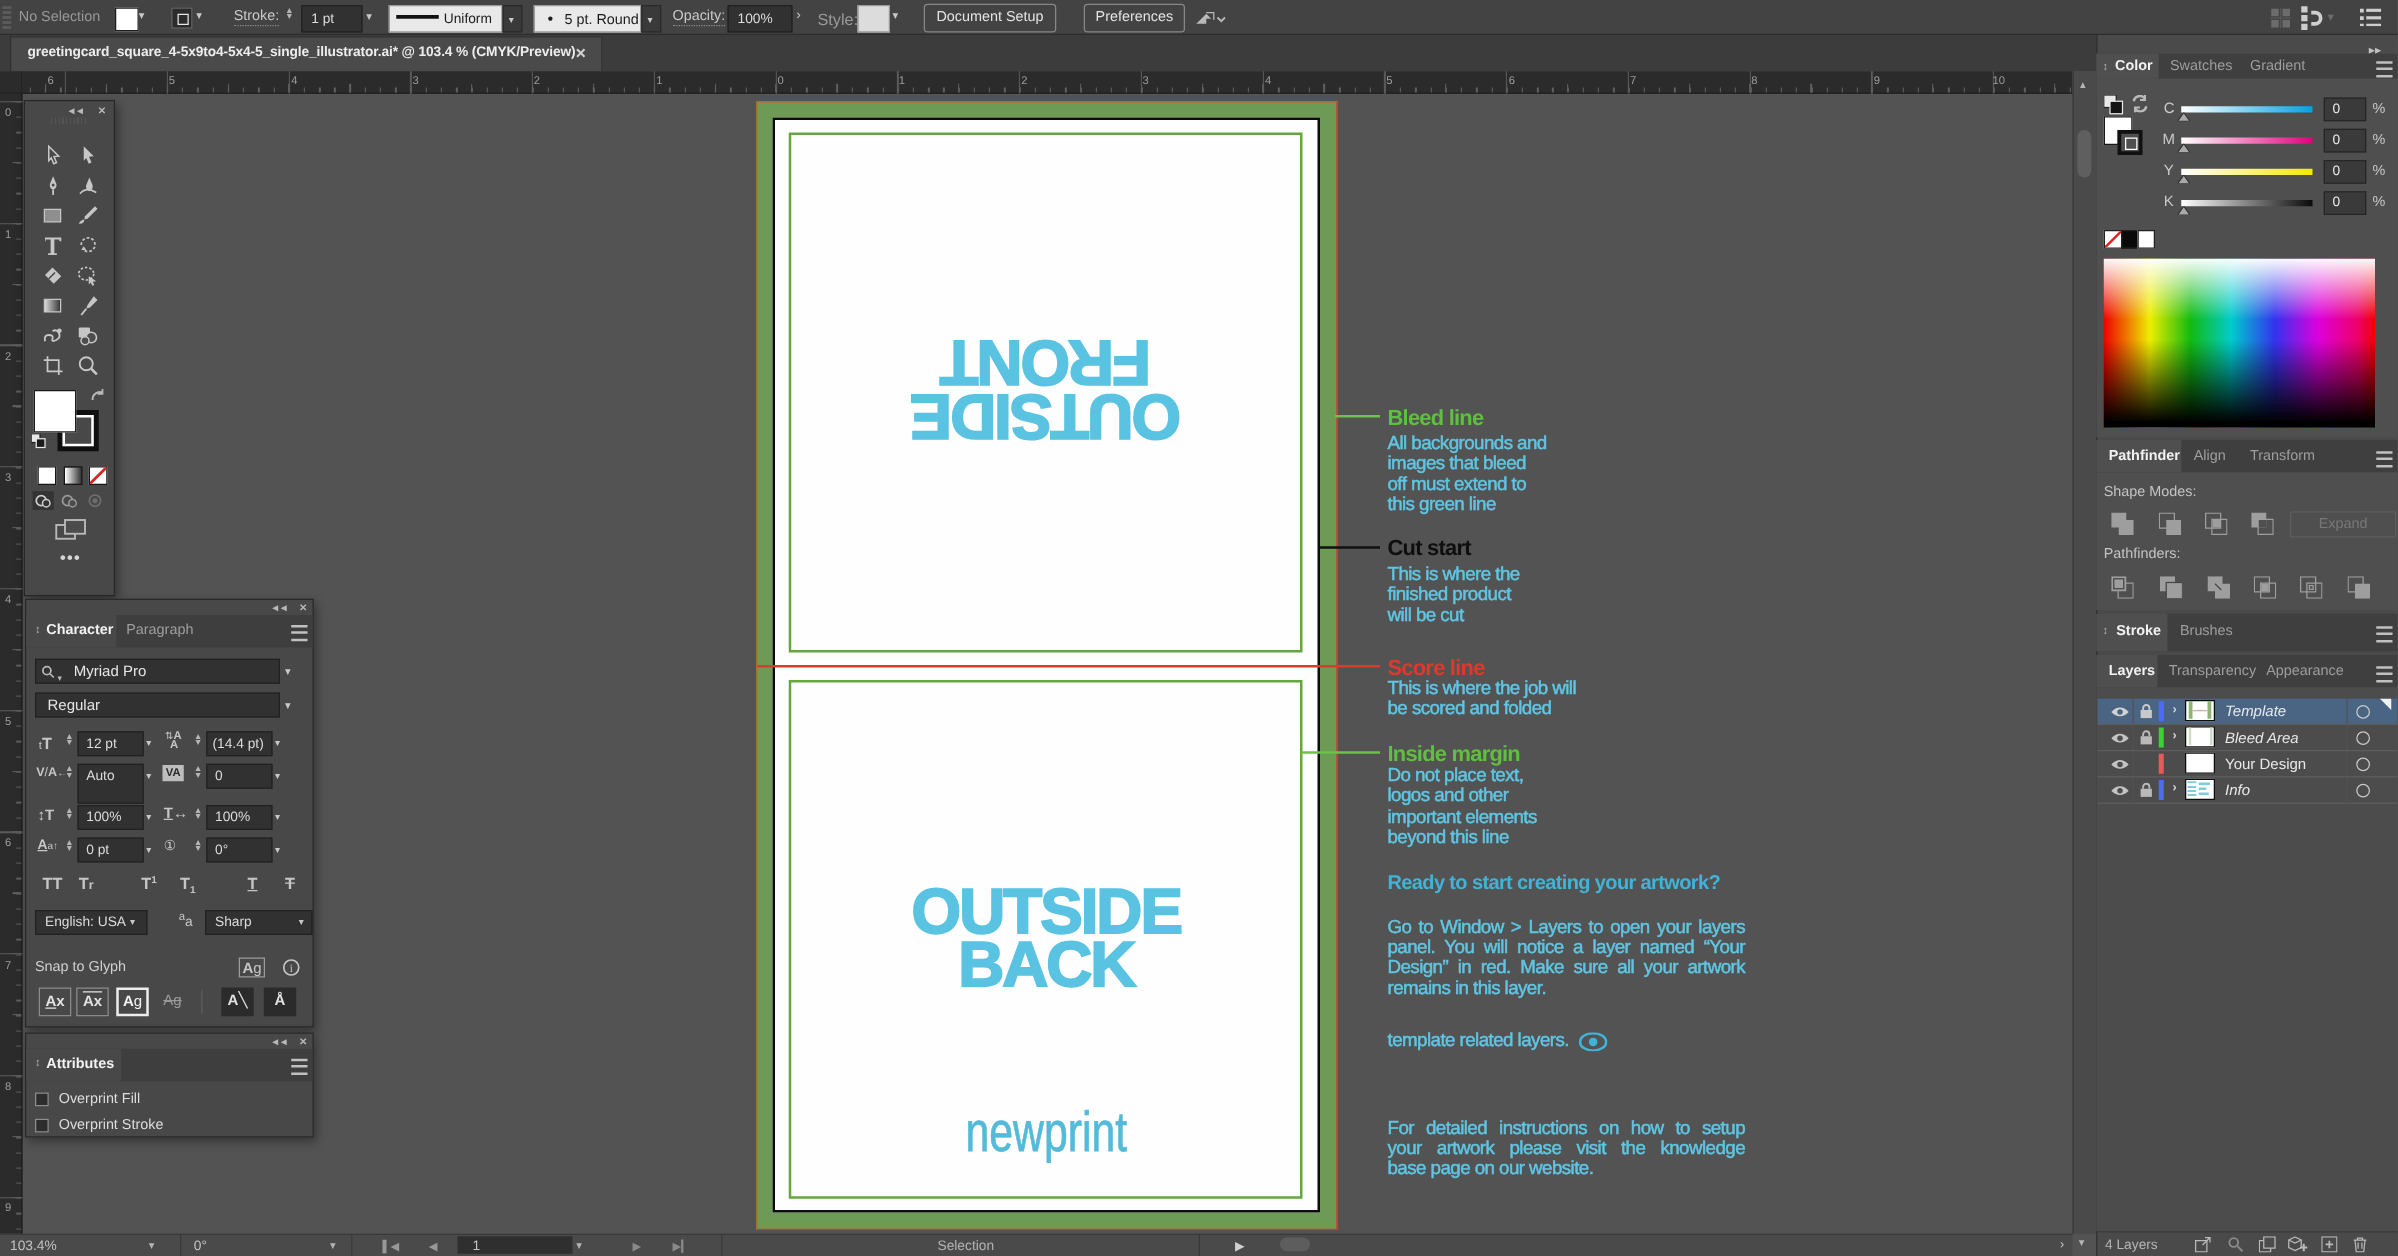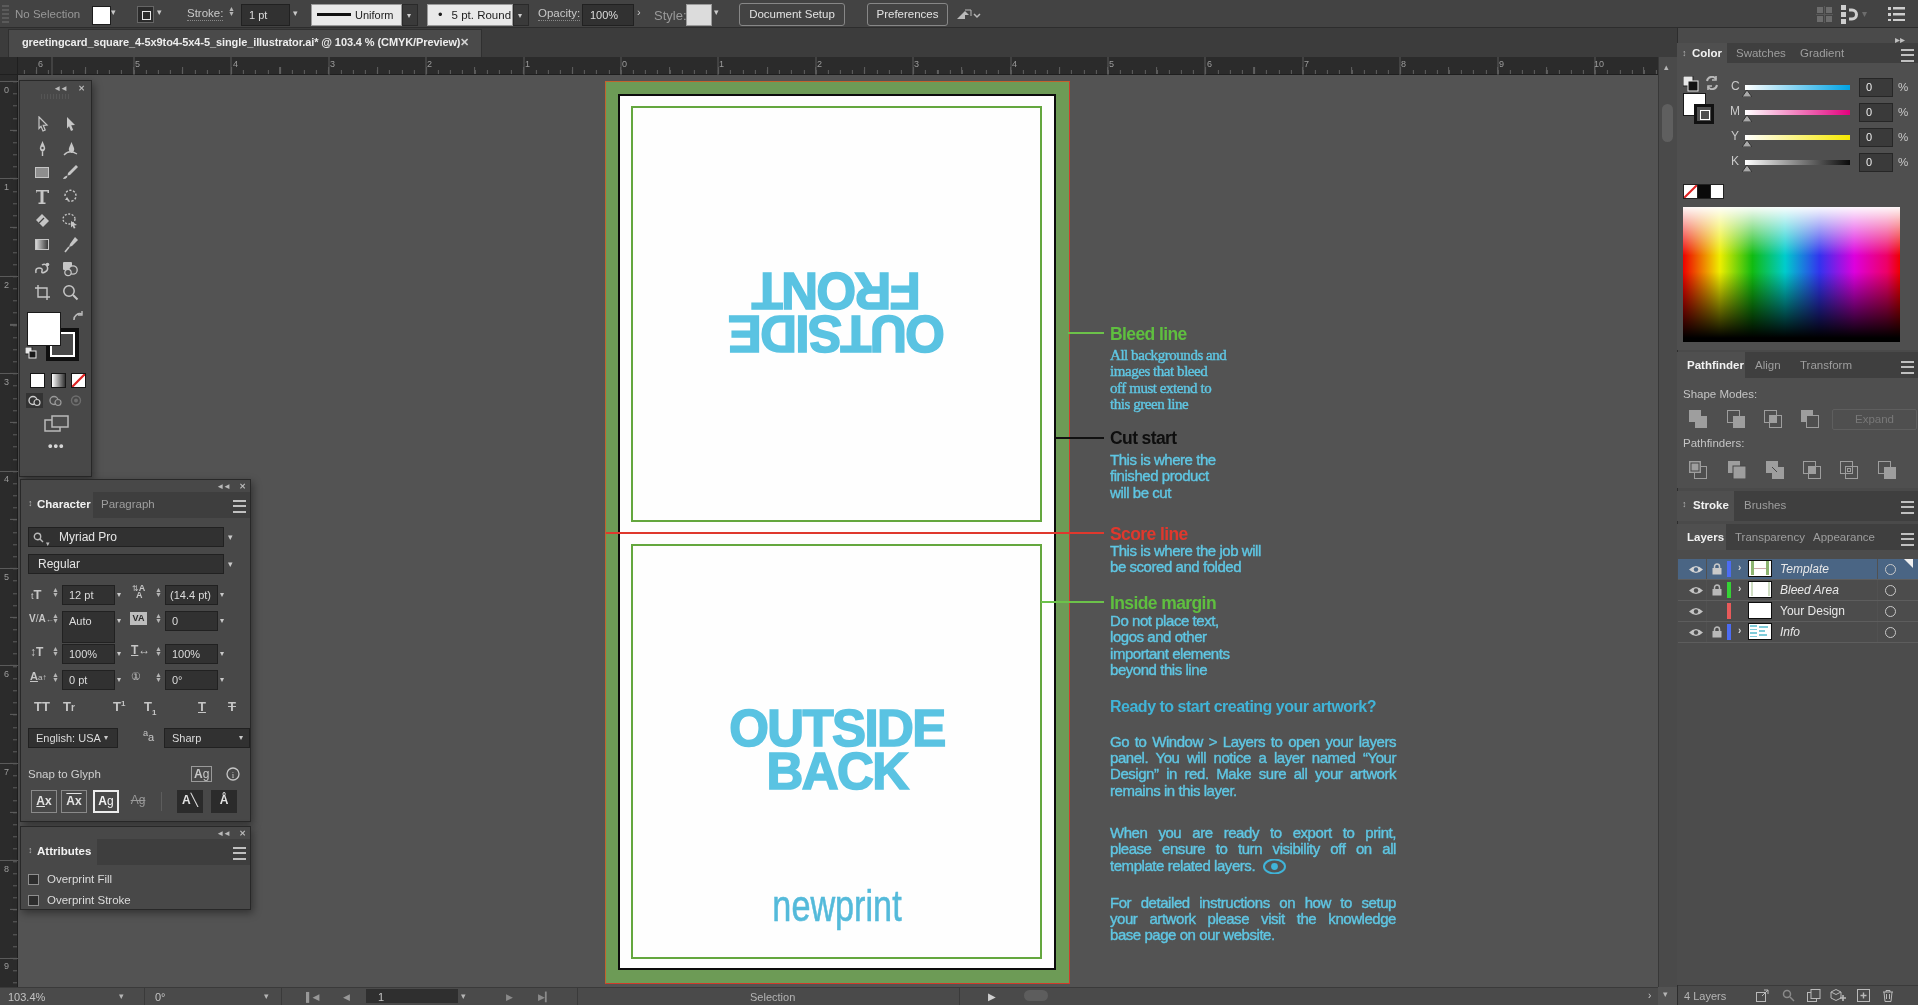--- a/index.html
+++ b/index.html
@@ -150,30 +150,30 @@
 <div class="a" style="left:637px;top:269px;width:400px;text-align:center;transform:rotate(180deg);font-weight:bold;font-size:51px;line-height:43px;color:#5ac3e2;letter-spacing:-1.6px;-webkit-text-stroke:1.6px #5ac3e2;">OUTSIDE<br>FRONT</div>
 <div class="a" style="left:637px;top:706.5px;width:400px;text-align:center;font-weight:bold;font-size:51px;line-height:43px;color:#5ac3e2;letter-spacing:-1.6px;-webkit-text-stroke:1.6px #5ac3e2;">OUTSIDE<br>BACK</div>
 <div class="a" style="left:637px;top:880px;width:400px;text-align:center;font-size:45px;color:#54bada;transform:scaleX(0.76);-webkit-text-stroke:0.6px #54bada;">newprint</div>
 
 <style>
 .h1{position:absolute;left:1110px;font-size:17.5px;font-weight:bold;letter-spacing:-0.6px;}
 .bod{position:absolute;left:1110px;font-size:15px;line-height:16.3px;color:#5fc6e3;letter-spacing:-0.45px;-webkit-text-stroke:0.4px #5fc6e3;}
 .jus{position:absolute;left:1110px;width:286px;font-size:15px;line-height:16.4px;color:#5fc6e3;letter-spacing:-0.45px;text-align:justify;-webkit-text-stroke:0.4px #5fc6e3;}
 </style>
 <div class="h1" style="top:324px;color:#5fbf3f;text-align:center;">Bleed line</div>
-<div class="bod" style="top:347px;font-family:Liberation Serif, serif;">All backgrounds and<br>images that bleed<br>off must extend to<br>this green line</div>
+<div class="bod" style="top:347px;">All backgrounds and<br>images that bleed<br>off must extend to<br>this green line</div>
 <div class="h1" style="top:428px;color:#0e0e0e;">Cut start</div>
 <div class="bod" style="top:452px;">This is where the<br>finished product<br>will be cut</div>
 <div class="h1" style="top:524px;color:#df382d;">Score line</div>
 <div class="bod" style="top:543px;">This is where the job will<br>be scored and folded</div>
 <div class="h1" style="top:593px;color:#5fbf3f;">Inside margin</div>
 <div class="bod" style="top:613px;">Do not place text,<br>logos and other<br>important elements<br>beyond this line</div>
 <div class="h1" style="top:698px;color:#40b4d8;font-size:16px;letter-spacing:-0.5px;">Ready to start creating your artwork?</div>
 <div class="jus" style="top:733.5px;"><div style="text-align:justify;text-align-last:justify;">Go to Window &gt; Layers to open your layers<br>panel. You will notice a layer named “Your<br>Design” in red. Make sure all your artwork</div>remains in this layer.</div>
-<div class="jus" style="top:825px;"><div style="text-align:justify;text-align-last:justify;">When you are ready to export to print,<br>please ensure to turn visibility off on all</div>template related layers.&nbsp;&nbsp;<svg style="display:inline-block;vertical-align:-3.5px" width="23" height="15">
+<div class="jus" style="top:825px;">template related layers.&nbsp;&nbsp;<svg style="display:inline-block;vertical-align:-3.5px" width="23" height="15">
       <ellipse cx="11.5" cy="7.5" rx="10.5" ry="7" fill="none" stroke="#40b4d8" stroke-width="2"></ellipse>
       <circle cx="11.5" cy="7.5" r="3.4" fill="#40b4d8"></circle>
     </svg></div>
 <div class="jus" style="top:894.5px;"><div style="text-align:justify;text-align-last:justify;">For detailed instructions on how to setup<br>your artwork please visit the knowledge</div>base page on our website.</div>
 
 <div class="a" style="left:1658px;top:57px;width:19px;height:930px;background:#4a4a4a;border-left:1px solid #383838;box-sizing:border-box;"></div>
 <div class="tx" style="left:1664px;top:62px;color:#b5b5b5;font-size:9px;">▴</div>
 <div class="a" style="left:1662px;top:104px;width:11px;height:38px;background:#5f5f5f;border-radius:6px;"></div>
 <div class="tx" style="left:1663px;top:989px;color:#b5b5b5;font-size:9px;">▾</div>
 

